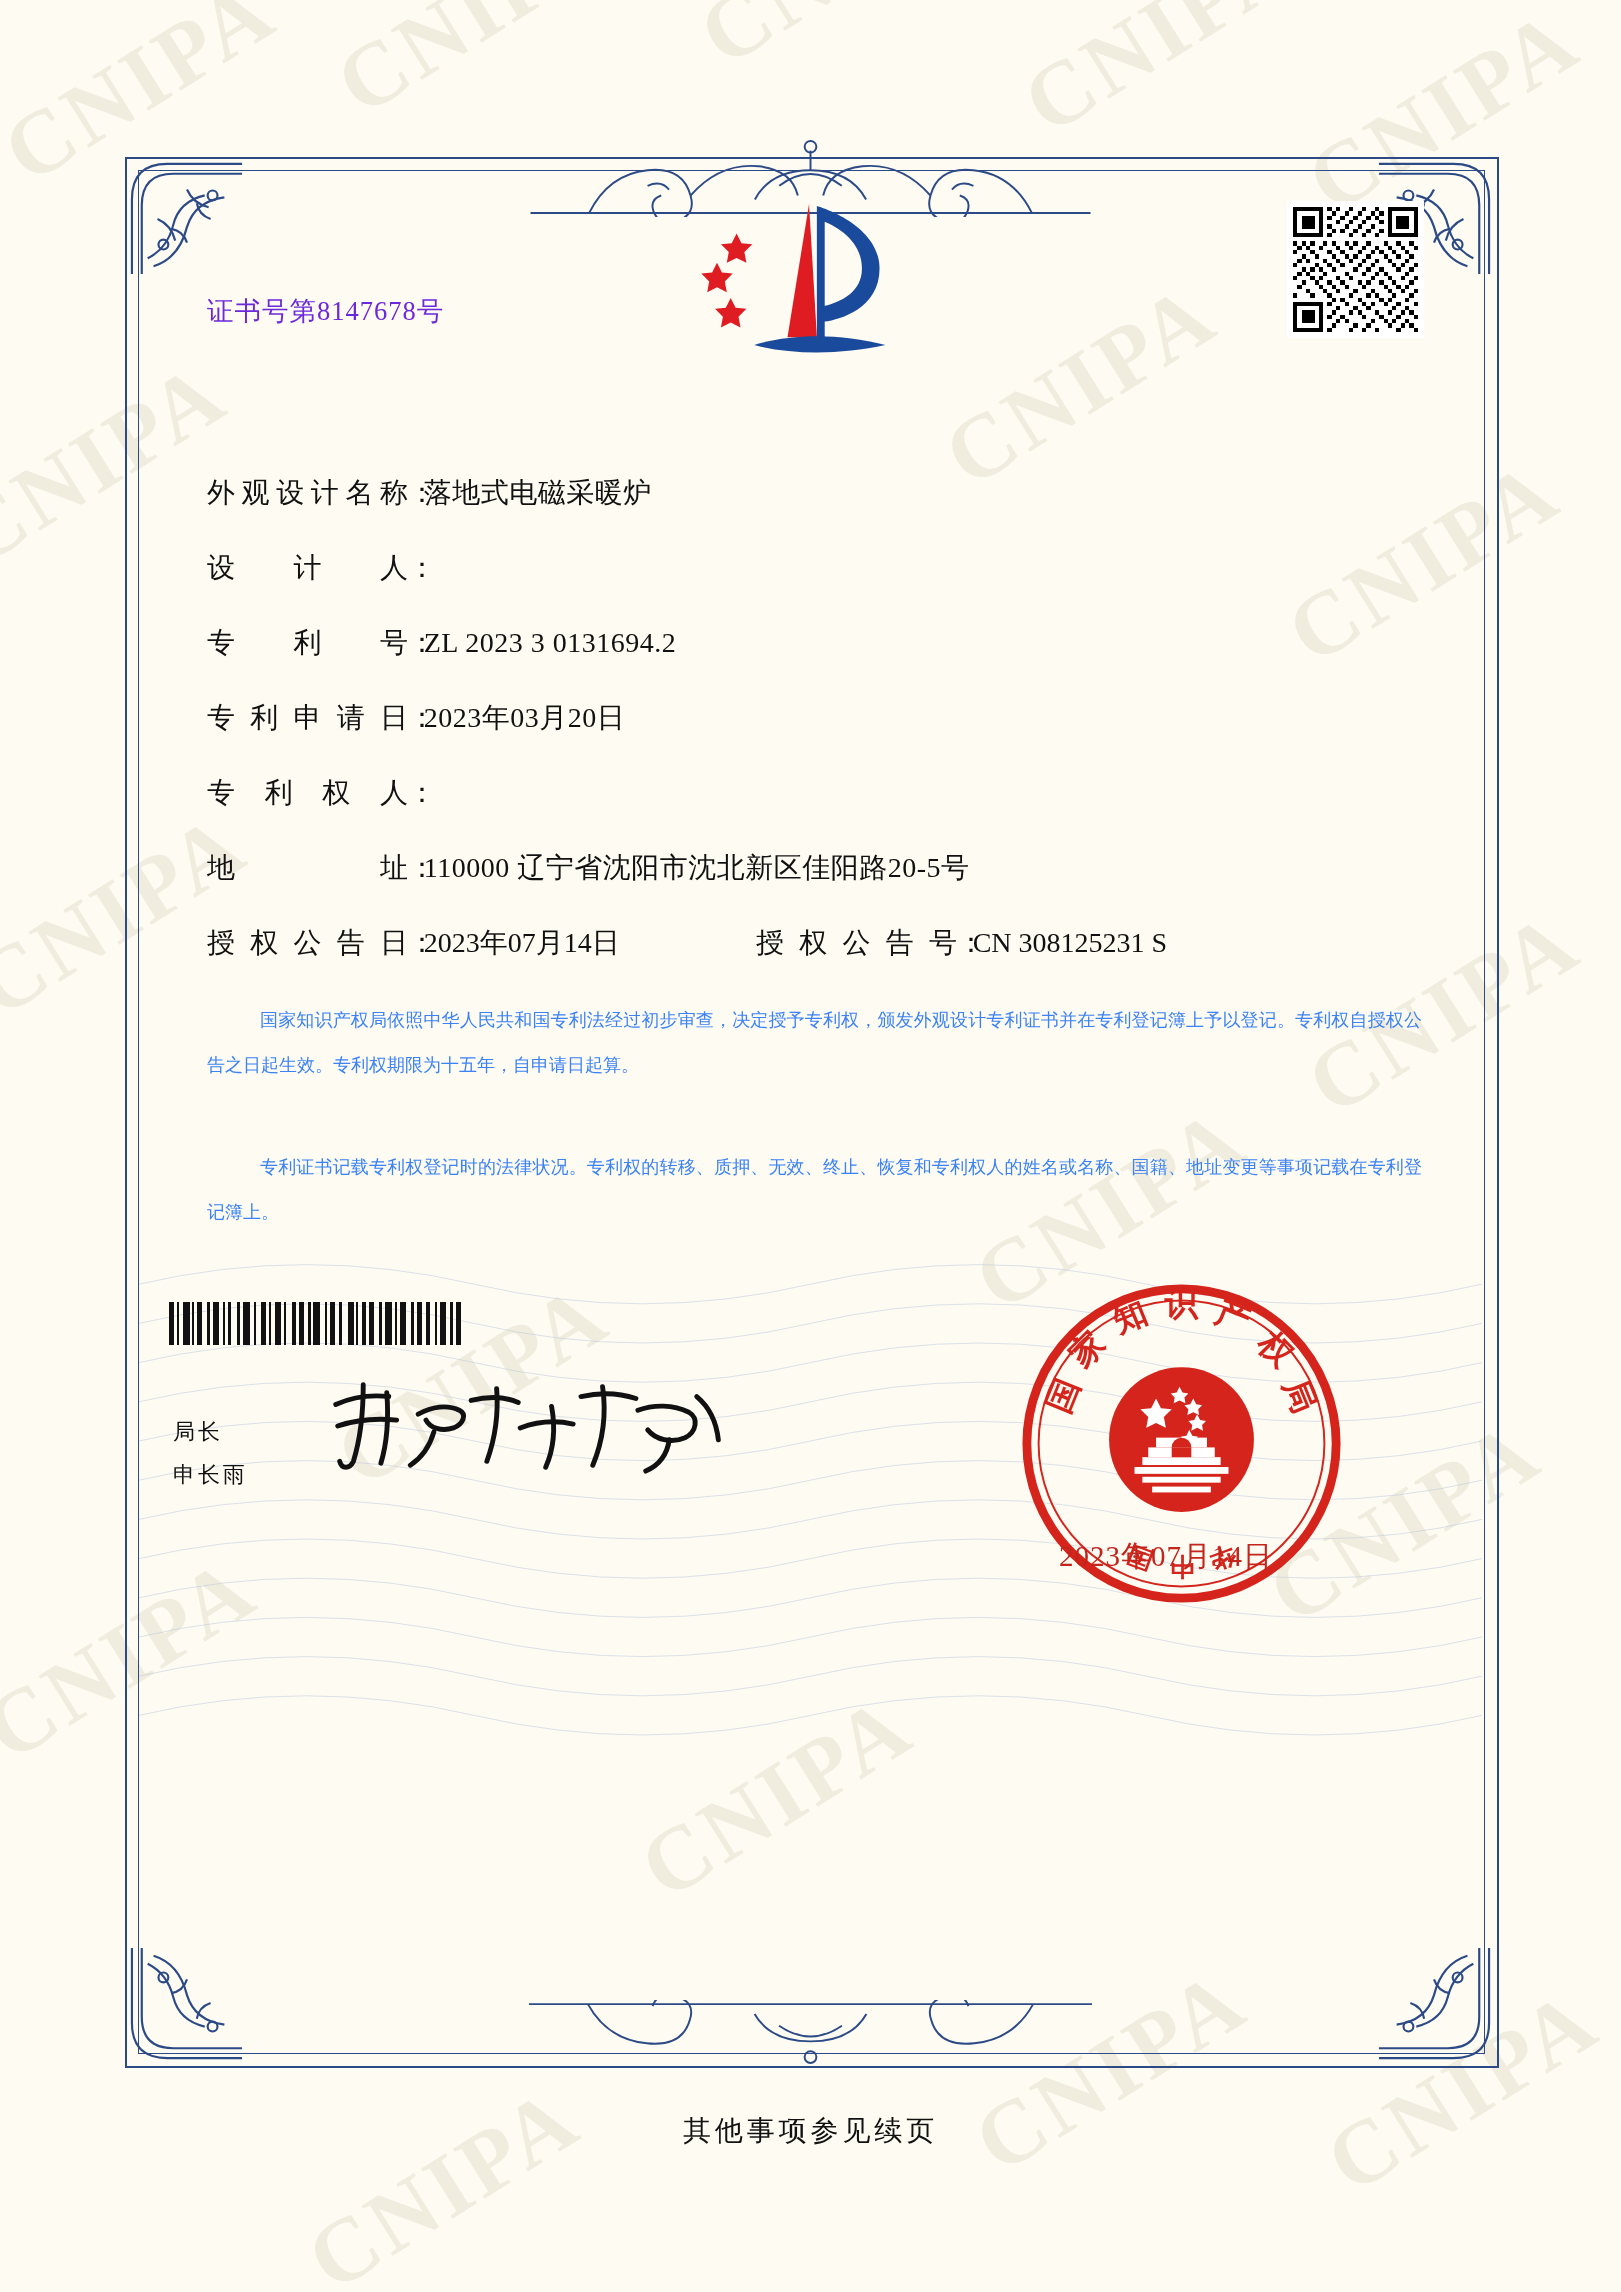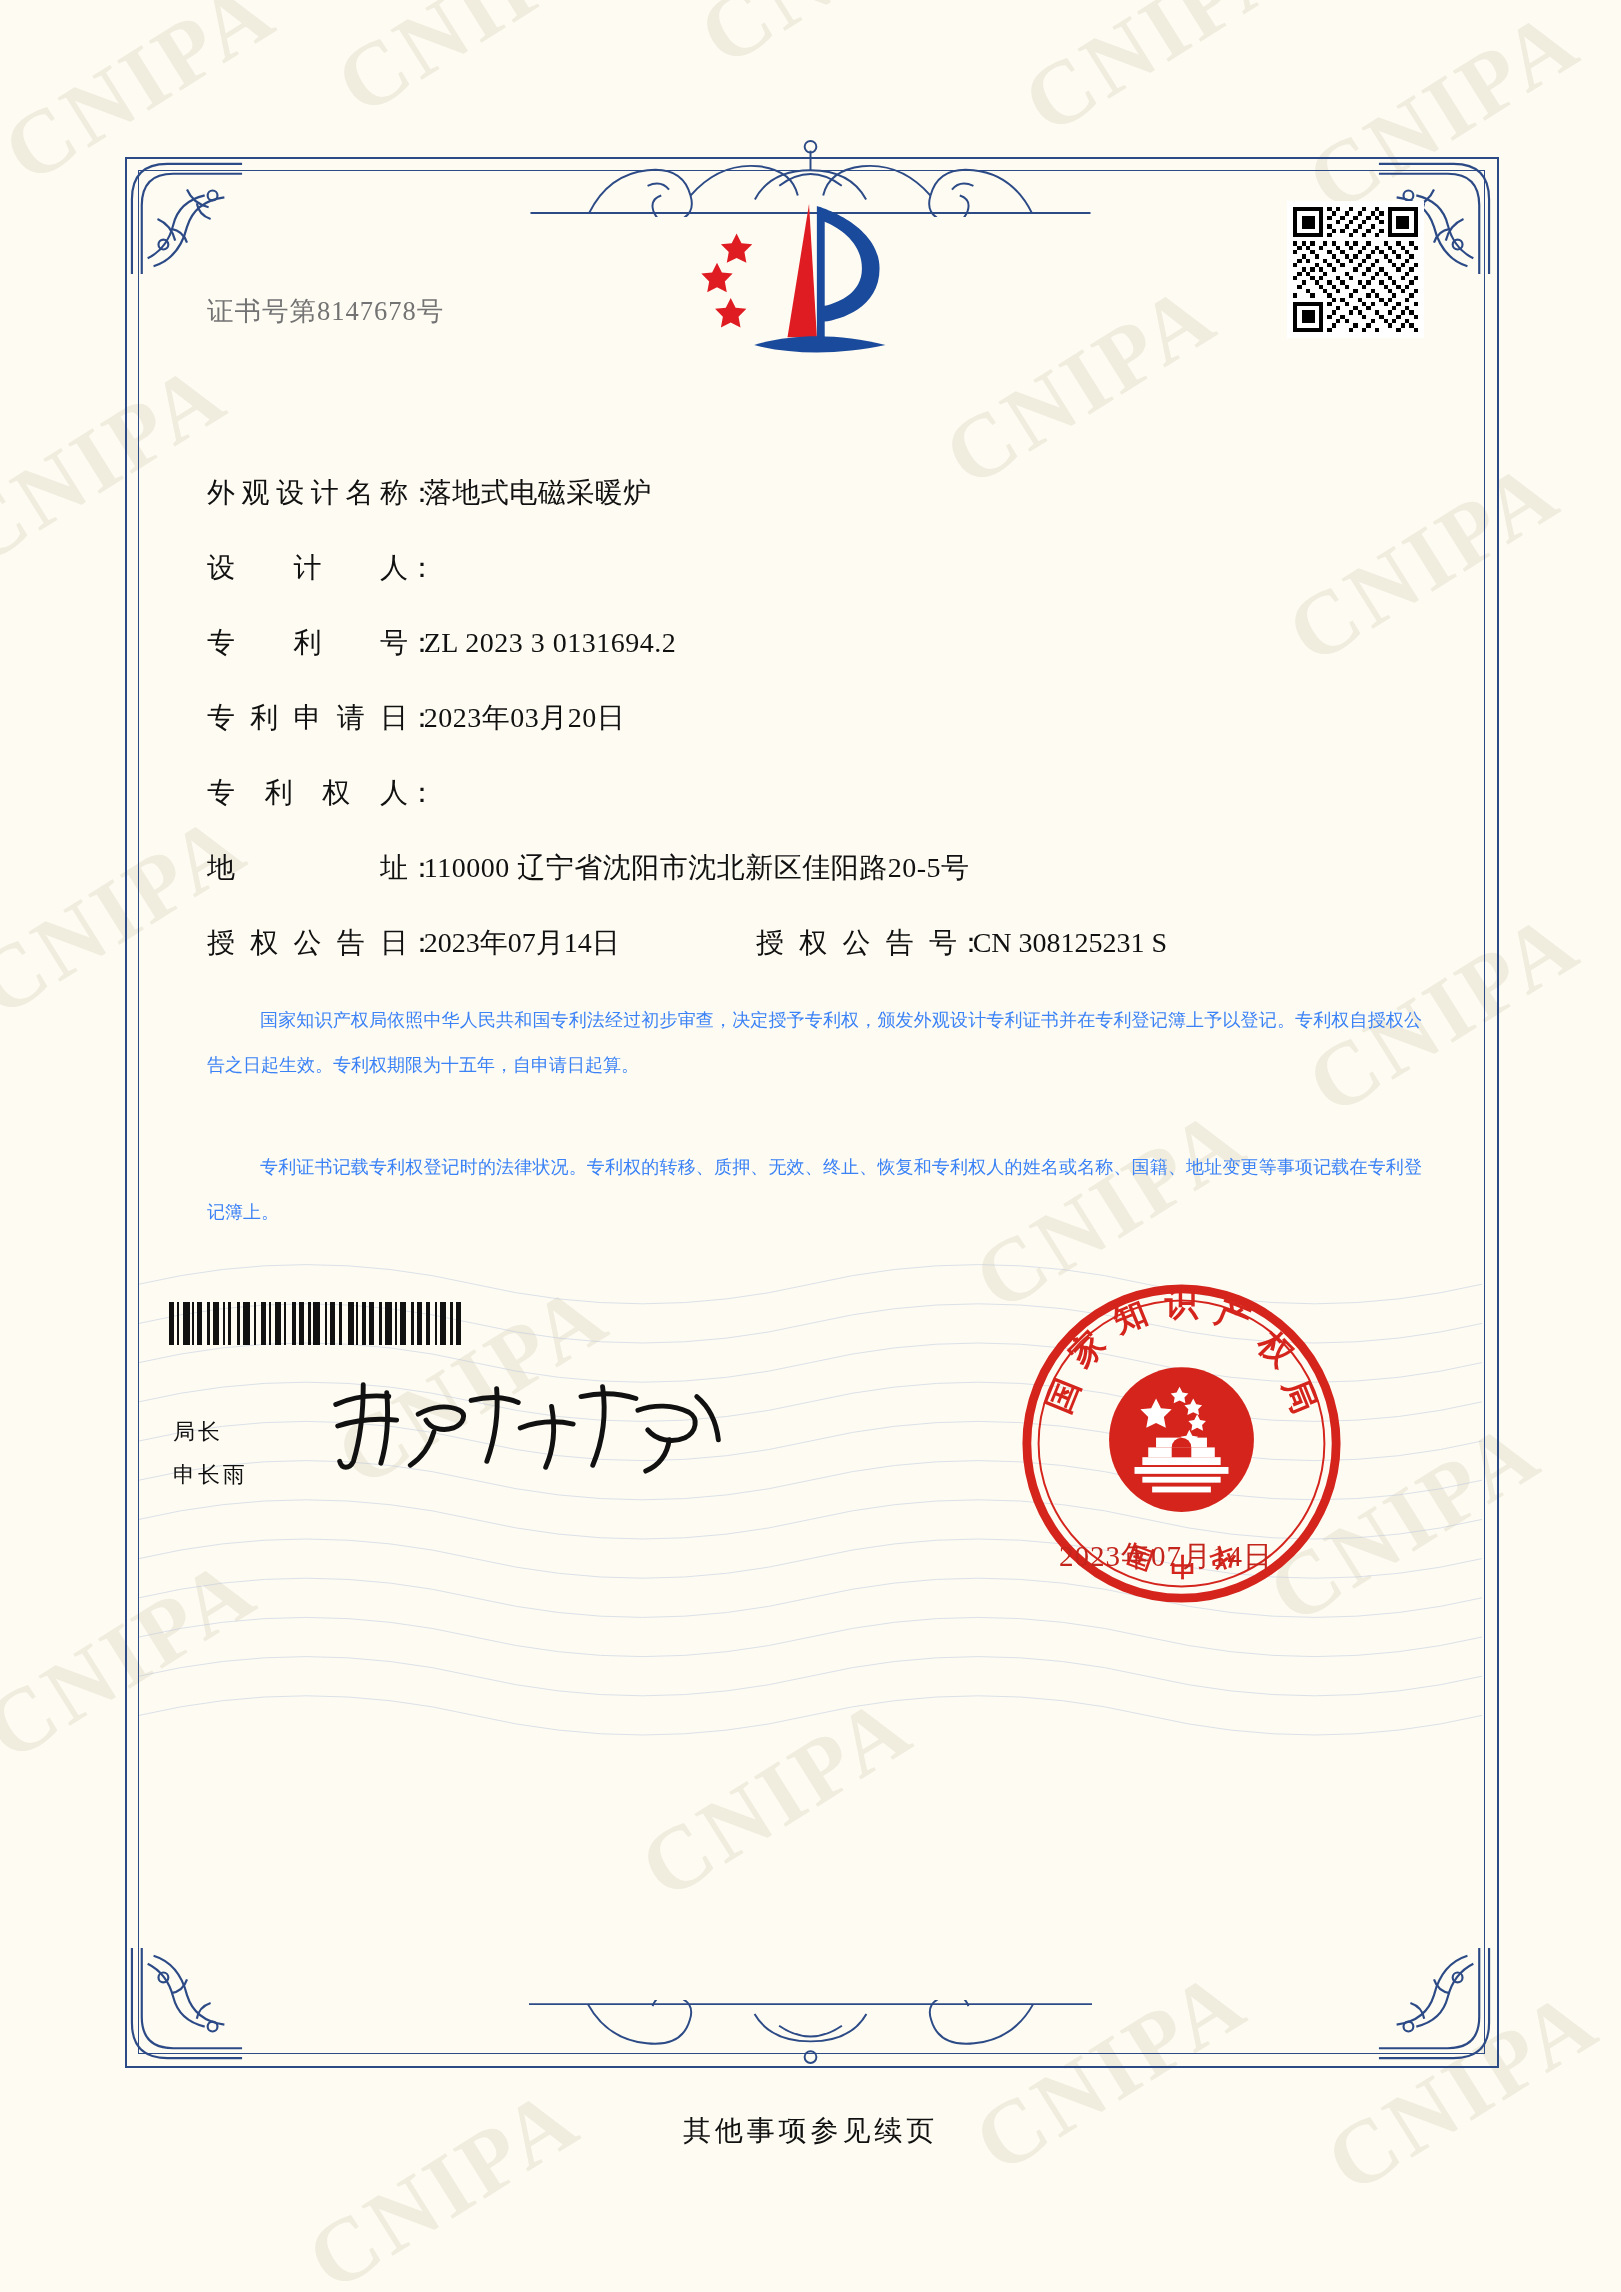--- a/index.html
+++ b/index.html
@@ -93,21 +93,21 @@
     width: 1345px;
     height: 1882px;
     z-index: 5;
   }
 
   .cert-no {
     position: absolute;
     left: 69px;
     top: 123px;
     font-size: 26.5px;
-    color: #737373;
+    color: #6d28d9;
     letter-spacing: 1px;
   }
 
   .qr {
     position: absolute;
     right: 59px;
     top: 31px;
     width: 137px;
     height: 137px;
     background: #fff;

